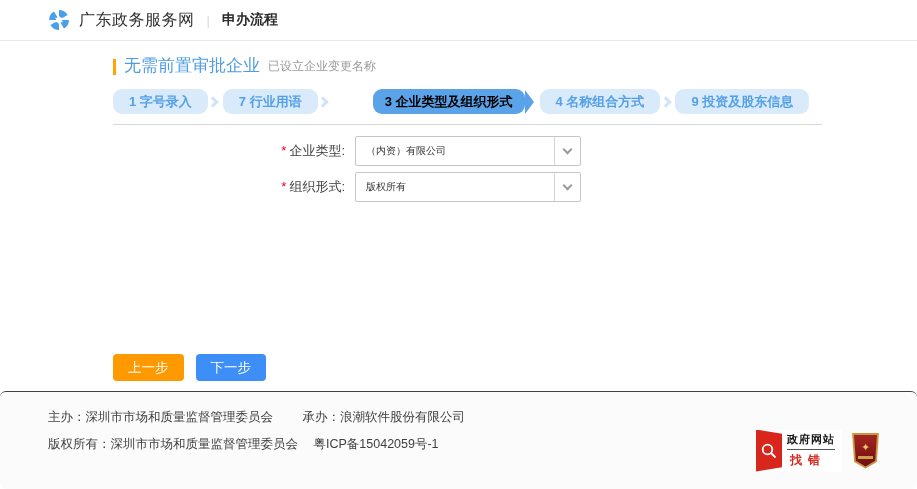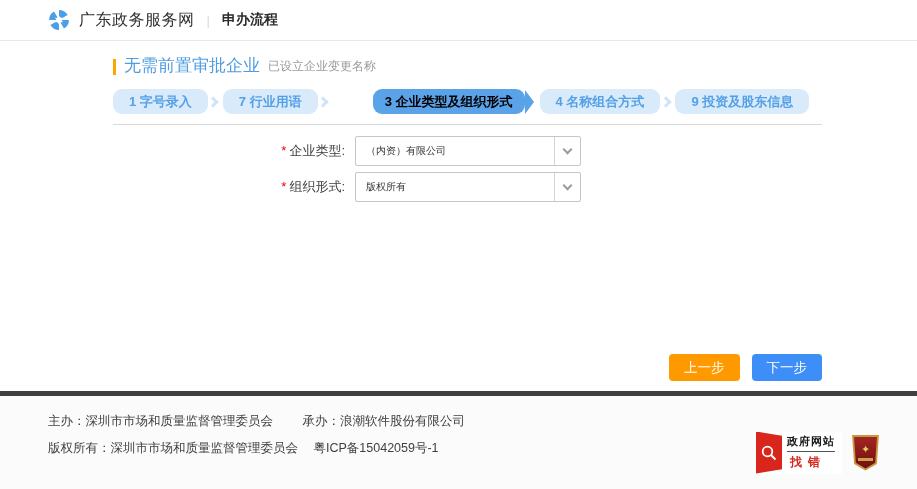--- a/index.html
+++ b/index.html
@@ -42,30 +42,30 @@
   .req { color:#e60012; margin-right:3px; font-size:13px; }
   .select { width:226px; height:30px; border:1px solid #c6c6c6; border-radius:2px;
     background:#fff; display:flex; align-items:center; cursor:pointer; }
   .select .value { flex:1; padding-left:10px; font-size:10px; color:#333; white-space:nowrap; }
   .chev-box { width:26px; height:100%; border-left:1px solid #d4d4d4;
     display:flex; align-items:center; justify-content:center; }
   .chev-down { width:7px; height:7px; border-right:2px solid #9b9b9b; border-bottom:2px solid #9b9b9b;
     transform:rotate(45deg); margin-top:-4px; }
 
   
-  .actions { margin-top:152px; display:flex; justify-content:flex-end; gap:12px; }
+  .actions { margin-top:152px; display:flex; justify-content:flex-start; gap:12px; }
   .btn { height:27px; padding:0 15px; border:none; border-radius:4px; color:#fff;
     font-size:13.5px; display:flex; align-items:center; cursor:pointer;
     font-family:inherit; }
   .btn-prev { background:#ff9900; }
   .btn-next { background:#3d8ef7; }
 
   
-  .page-footer { margin-top:10px; height:98px; border-top:5px solid #404040; background:#fbfbfb;
-    display:flex; justify-content:space-between; padding:12px 38px 0 48px; }
+  .page-footer { margin-top:10px; height:98px; border-top:1px solid #404040; background:#fbfbfb;
+    display:flex; justify-content:space-between; padding:12px 38px 0 48px;border-radius:6px; }
   .f-left { font-size:12.5px; color:#3f3f3f; line-height:27px; }
   .gap-wide { margin-left:26px; }
   .gap-sm { margin-left:12px; }
   .f-right { display:flex; align-items:center; gap:10px; margin-top:8px; }
 
   .find-error { width:86px; height:42px; background:#fff; display:flex; align-items:center;
     cursor:pointer; }
   .fe-flag { width:26px; height:42px; background:#d8261c; flex:none;
     clip-path:polygon(0 0,100% 10%,100% 90%,0 100%);
     display:flex; align-items:center; justify-content:center; }

